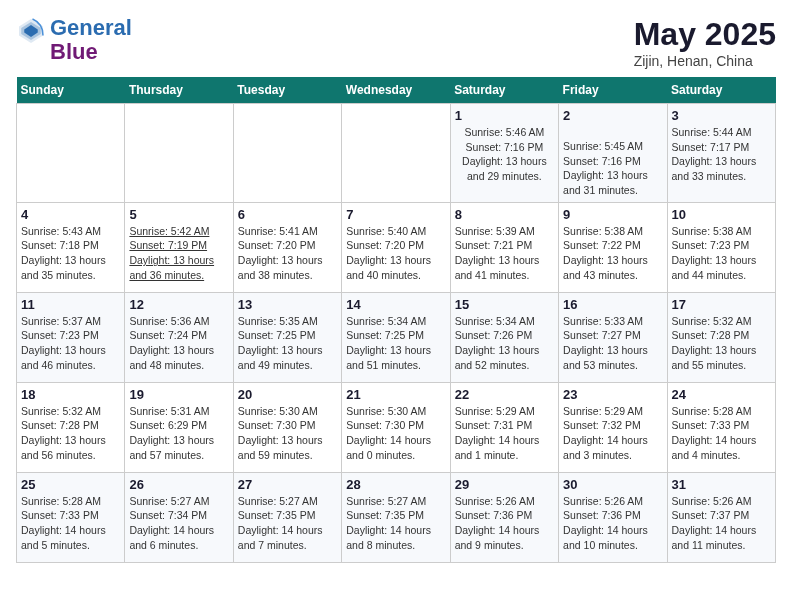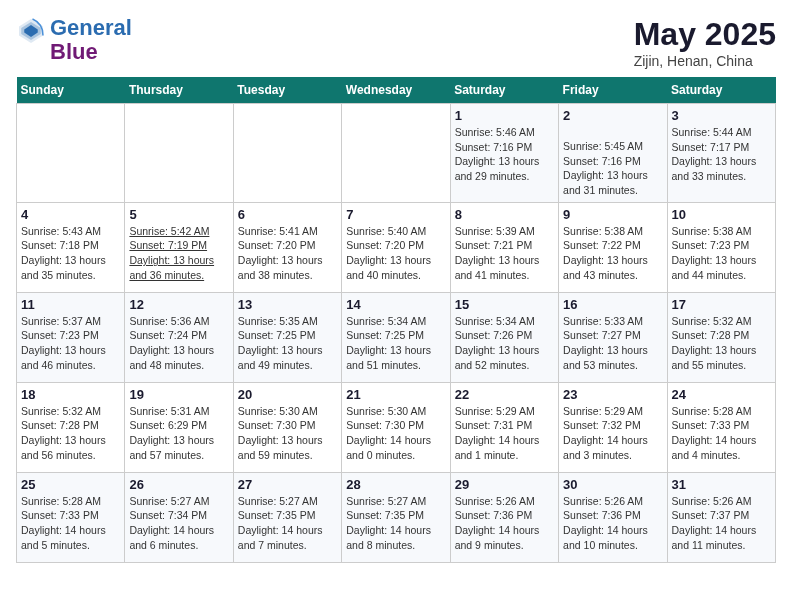--- a/index.html
+++ b/index.html
@@ -122,21 +122,21 @@
       </tr>
   </thead>
   <tbody id="calendar-body">
   <tr>
         <td class="empty"></td>
         <td class="empty"></td>
         <td class="empty"></td>
         <td class="empty"></td>
         <td>
           <div class="day-number">1</div>
-          <div class="day-detail" style="white-space: pre-line;">Sunrise: 5:46 AM
+          <div class="day-detail" style="white-space: pre-line; text-align: center;">Sunrise: 5:46 AM
 Sunset: 7:16 PM
 Daylight: 13 hours
 and 29 minutes.</div>
         </td>
         <td>
           <div class="day-number">2</div>
           <div class="day-detail" style="white-space: pre-line; margin-top: 16px;">Sunrise: 5:45 AM
 Sunset: 7:16 PM
 Daylight: 13 hours
 and 31 minutes.</div>

